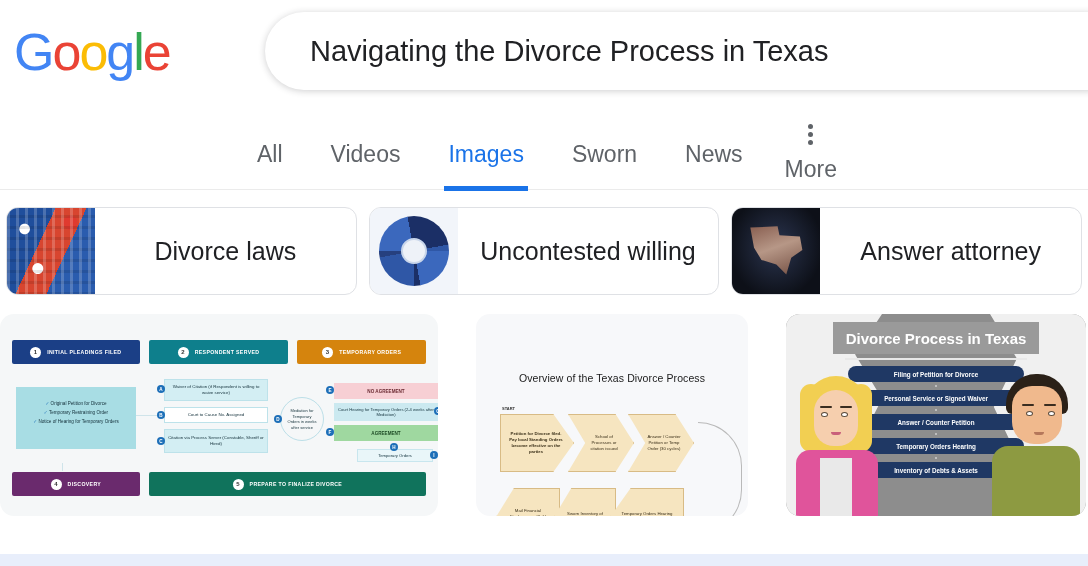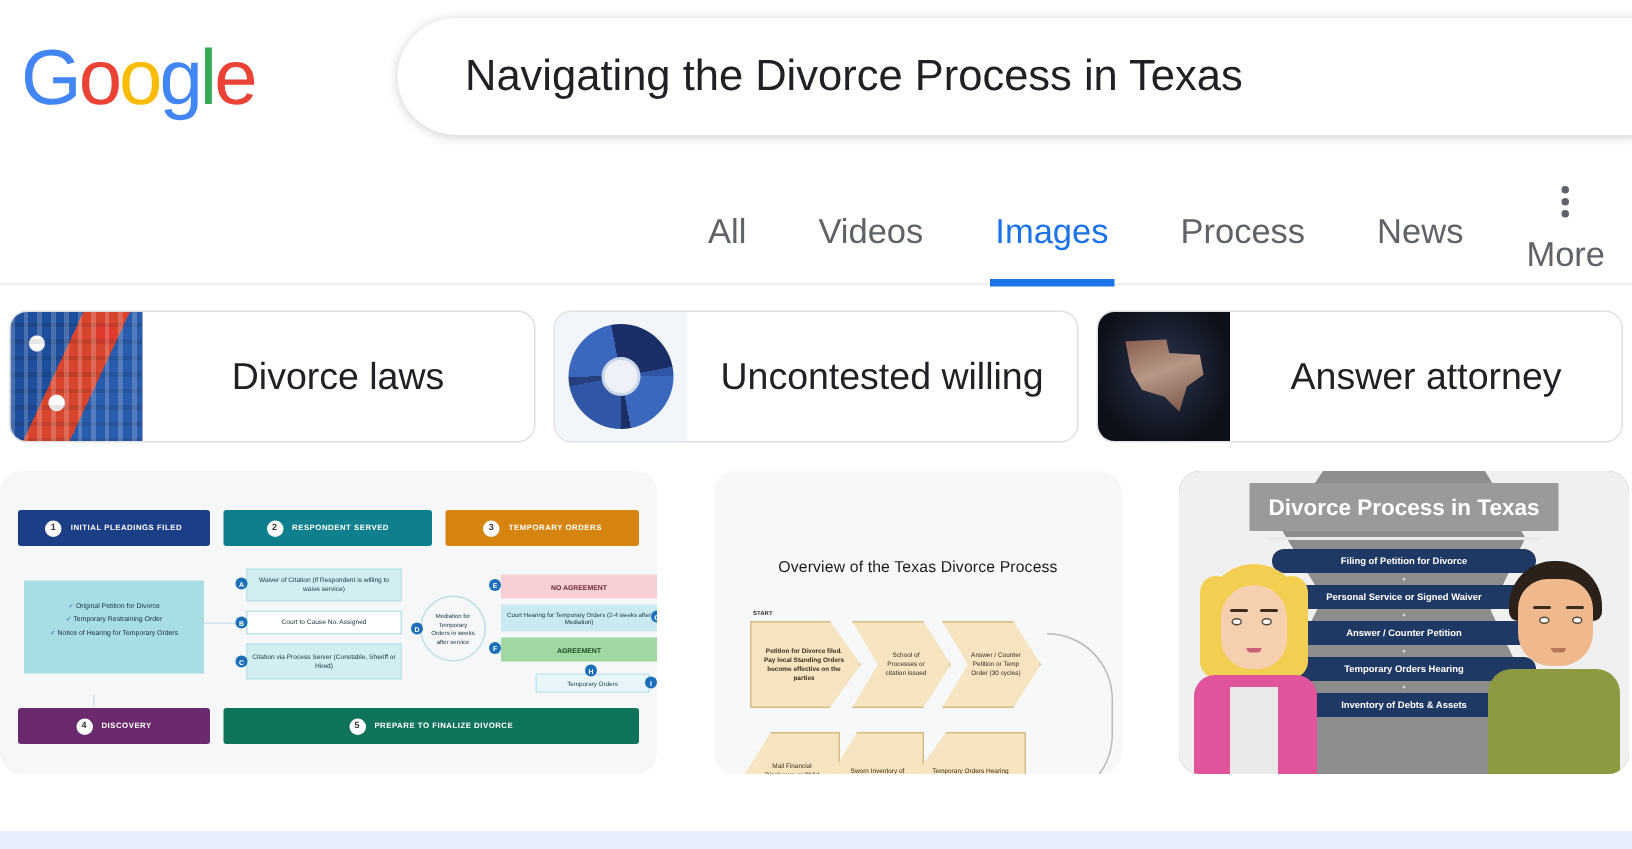--- a/index.html
+++ b/index.html
@@ -35,21 +35,21 @@
   }
   .searchbar .q {
     margin-left: 45px;
     font-size: 29px; color: #202124;
     white-space: nowrap;
   }
 
   
   .tabbar {
     position: relative; height: 72px;
-    display: flex; align-items: center; justify-content: flex-end;
+    display: flex; align-items: center; justify-content: center;
     gap: 0px;
     border-bottom: 1px solid #ebebeb;
   }
   .tab {
     font-size: 23px; color: #5f6368;
     padding: 0 24px; line-height: 54px;
     position: relative; white-space: nowrap; cursor: pointer;
   }
   .tab.active { color: #1a73e8; }
   .tab.active::after {
@@ -381,21 +381,21 @@
 
   <div class="searchbar">
     <span class="q" title="Search">Navigating the Divorce Process in Texas</span>
   </div>
 </div>
 
 <div class="tabbar">
   <div class="tab">All</div>
   <div class="tab">Videos</div>
   <div class="tab active">Images</div>
-  <div class="tab">Process</div>
+  <div class="tab">Sworn</div>
   <div class="tab">News</div>
   <div class="more-wrap">
     <span class="kebab">
         <i></i>
         <i></i>
         <i></i>
       </span>
     <span class="more-label">More</span>
   </div>
 </div>

